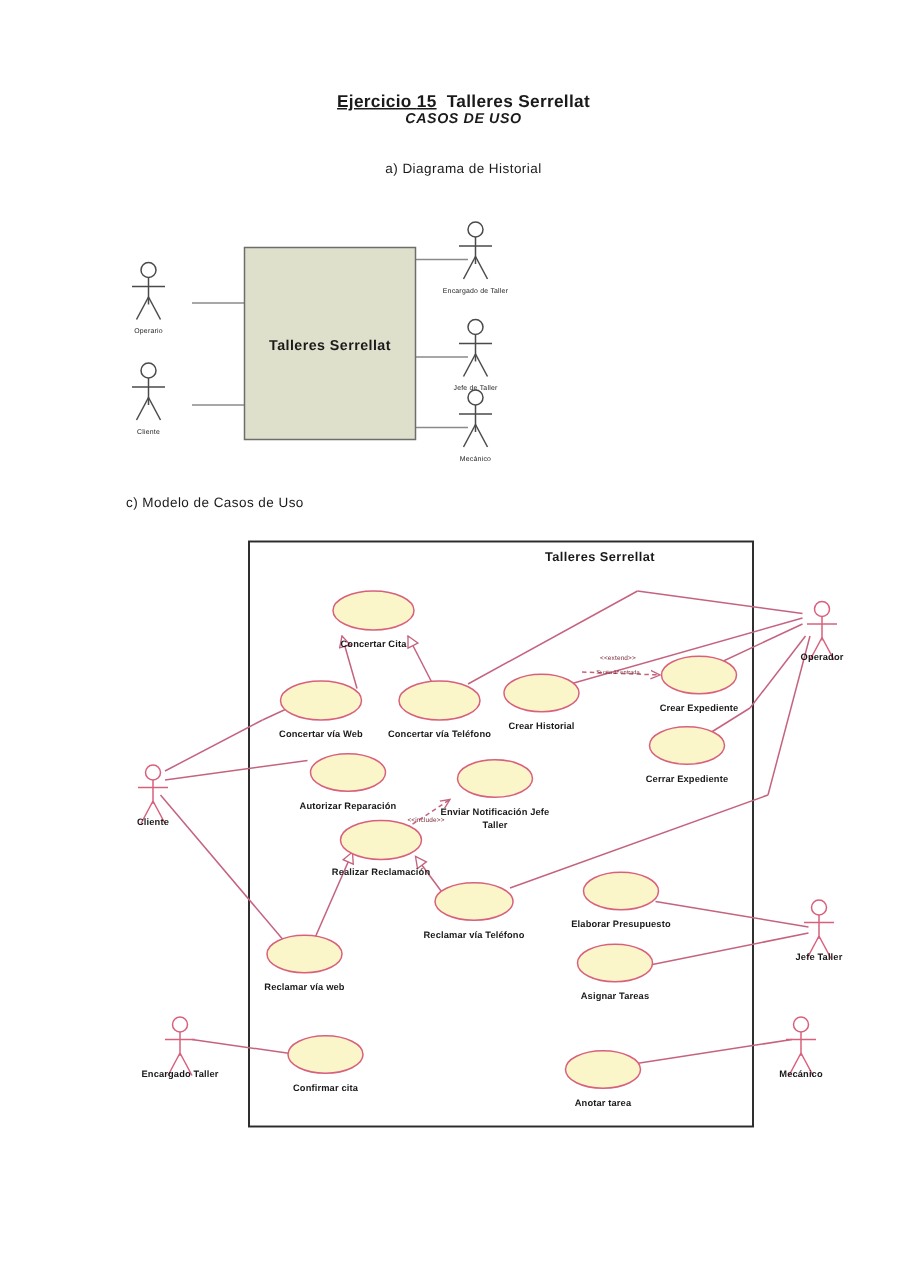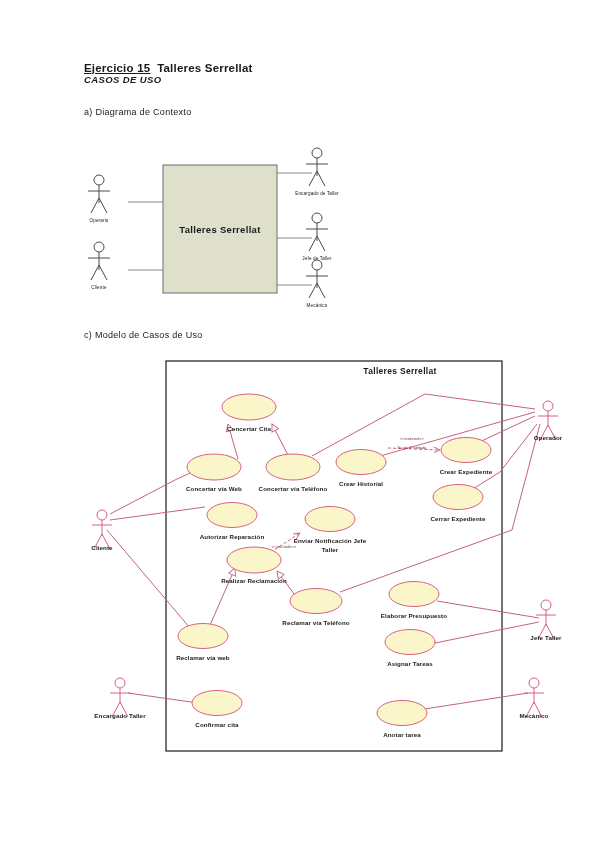--- a/index.html
+++ b/index.html
@@ -15,20 +15,21 @@
     color: #1a1a1a;
     overflow: hidden;
   }
 
   
   .doc-head {
     position: absolute;
     left: 84px;
     top: 62px;
     width: 450px;
+    text-align: center;
   }
   .title-line {
     font-size: 11.5px;
     font-weight: bold;
     letter-spacing: .2px;
     white-space: nowrap;
   }
   .title-ej {
     text-decoration: underline;
   }
@@ -97,21 +98,21 @@
   }
 </style>
 </head>
 <body>
 
 <div class="doc-head">
   <div class="title-line">
     <span class="title-ej">Ejercicio </span><span class="title-ej">15</span>&nbsp;&nbsp;<span>Talleres Serrellat</span>
   </div>
   <div class="subtitle">CASOS DE USO</div>
-  <div class="section-a">a) Diagrama de Contexto</div>
+  <div class="section-a">a) Diagrama de Historial</div>
 </div>
 
 <div class="section-c">c) Modelo de Casos de Uso</div>
 
 <svg id="context-diagram" class="diagram" width="599" height="190" viewBox="0 0 599 190">
 
   <g stroke="#8a8a8a" stroke-width="1" fill="none">
     <line x1="128" y1="62" x2="163" y2="62"></line>
     <line x1="128" y1="130" x2="163" y2="130"></line>
     <line x1="277" y1="33" x2="312" y2="33"></line>

